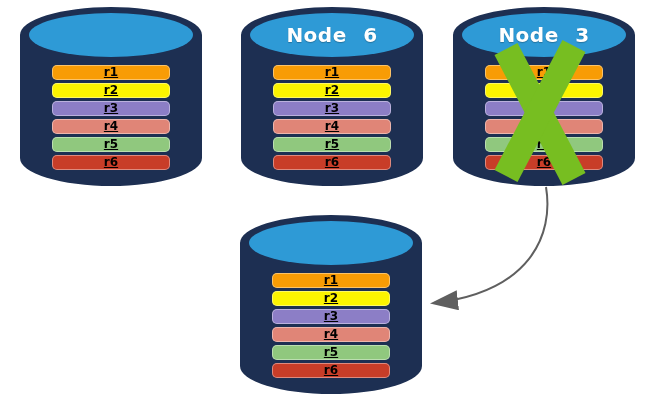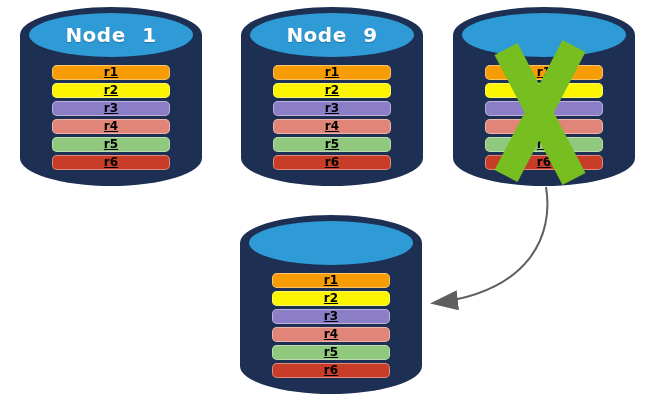--- a/index.html
+++ b/index.html
@@ -61,52 +61,52 @@
 </head>
 <body>
 
 <div class="canvas">
 
   <div class="node node-1">
     <svg class="cyl" width="184" height="182" viewBox="0 0 184 182">
       <path class="cyl-body" d="M1,29 a91,28 0 0 1 182,0 v123 a91,28 0 0 1 -182,0 z"></path>
       <ellipse class="cyl-top" cx="92" cy="29" rx="82" ry="22"></ellipse>
     </svg>
-    <div class="node-title">Node 1</div>
     <div class="bars">
       <div class="bar" style="background-color: rgb(248, 156, 5);">r1</div>
       <div class="bar" style="background-color: rgb(252, 244, 0);">r2</div>
       <div class="bar" style="background-color: rgb(140, 126, 198);">r3</div>
       <div class="bar" style="background-color: rgb(224, 133, 119);">r4</div>
       <div class="bar" style="background-color: rgb(144, 200, 126);">r5</div>
       <div class="bar" style="background-color: rgb(200, 61, 40);">r6</div>
     </div>
   </div>
 
   <div class="node node-2">
     <svg class="cyl" width="184" height="182" viewBox="0 0 184 182">
       <path class="cyl-body" d="M1,29 a91,28 0 0 1 182,0 v123 a91,28 0 0 1 -182,0 z"></path>
       <ellipse class="cyl-top" cx="92" cy="29" rx="82" ry="22"></ellipse>
     </svg>
-    <div class="node-title">Node 9</div>
+    <div class="node-title">Node 6</div>
     <div class="bars">
       <div class="bar" style="background-color: rgb(248, 156, 5);">r1</div>
       <div class="bar" style="background-color: rgb(252, 244, 0);">r2</div>
       <div class="bar" style="background-color: rgb(140, 126, 198);">r3</div>
       <div class="bar" style="background-color: rgb(224, 133, 119);">r4</div>
       <div class="bar" style="background-color: rgb(144, 200, 126);">r5</div>
       <div class="bar" style="background-color: rgb(200, 61, 40);">r6</div>
     </div>
   </div>
 
   <div class="node node-3">
     <svg class="cyl" width="184" height="182" viewBox="0 0 184 182">
       <path class="cyl-body" d="M1,29 a91,28 0 0 1 182,0 v123 a91,28 0 0 1 -182,0 z"></path>
       <ellipse class="cyl-top" cx="92" cy="29" rx="82" ry="22"></ellipse>
     </svg>
+    <div class="node-title">Node 3</div>
     <div class="bars">
       <div class="bar" style="background-color: rgb(248, 156, 5);">r1</div>
       <div class="bar" style="background-color: rgb(252, 244, 0);">r2</div>
       <div class="bar" style="background-color: rgb(140, 126, 198);">r3</div>
       <div class="bar" style="background-color: rgb(224, 133, 119);">r4</div>
       <div class="bar" style="background-color: rgb(144, 200, 126);">r5</div>
       <div class="bar" style="background-color: rgb(200, 61, 40);">r6</div>
     </div>
     <svg class="cross" width="96" height="140" viewBox="0 0 96 140">
       <line x1="14" y1="5" x2="82" y2="135"></line>

